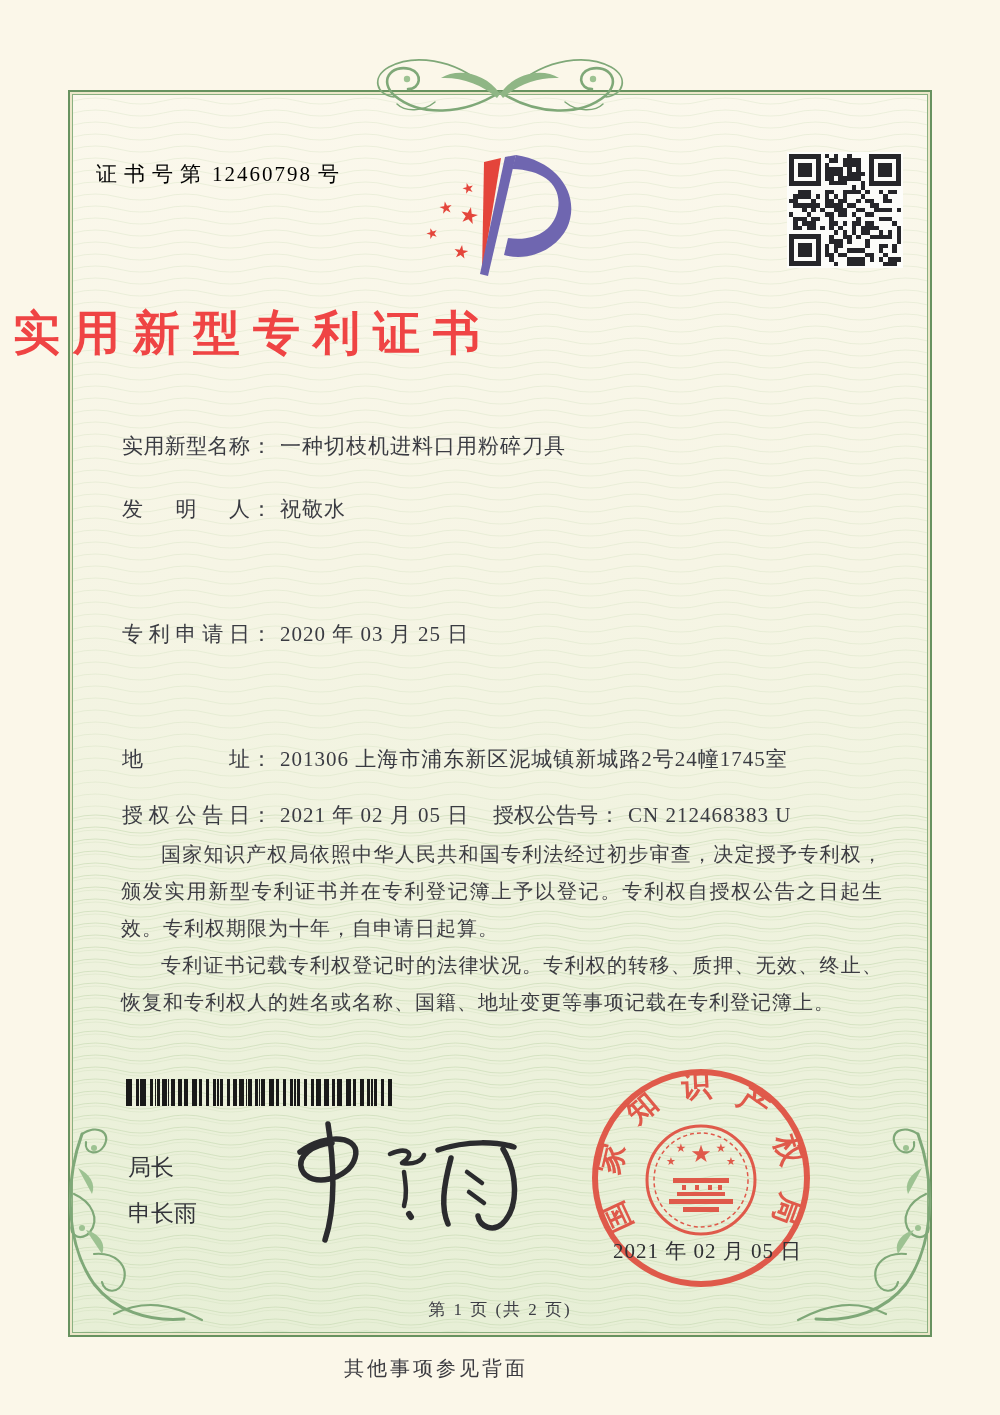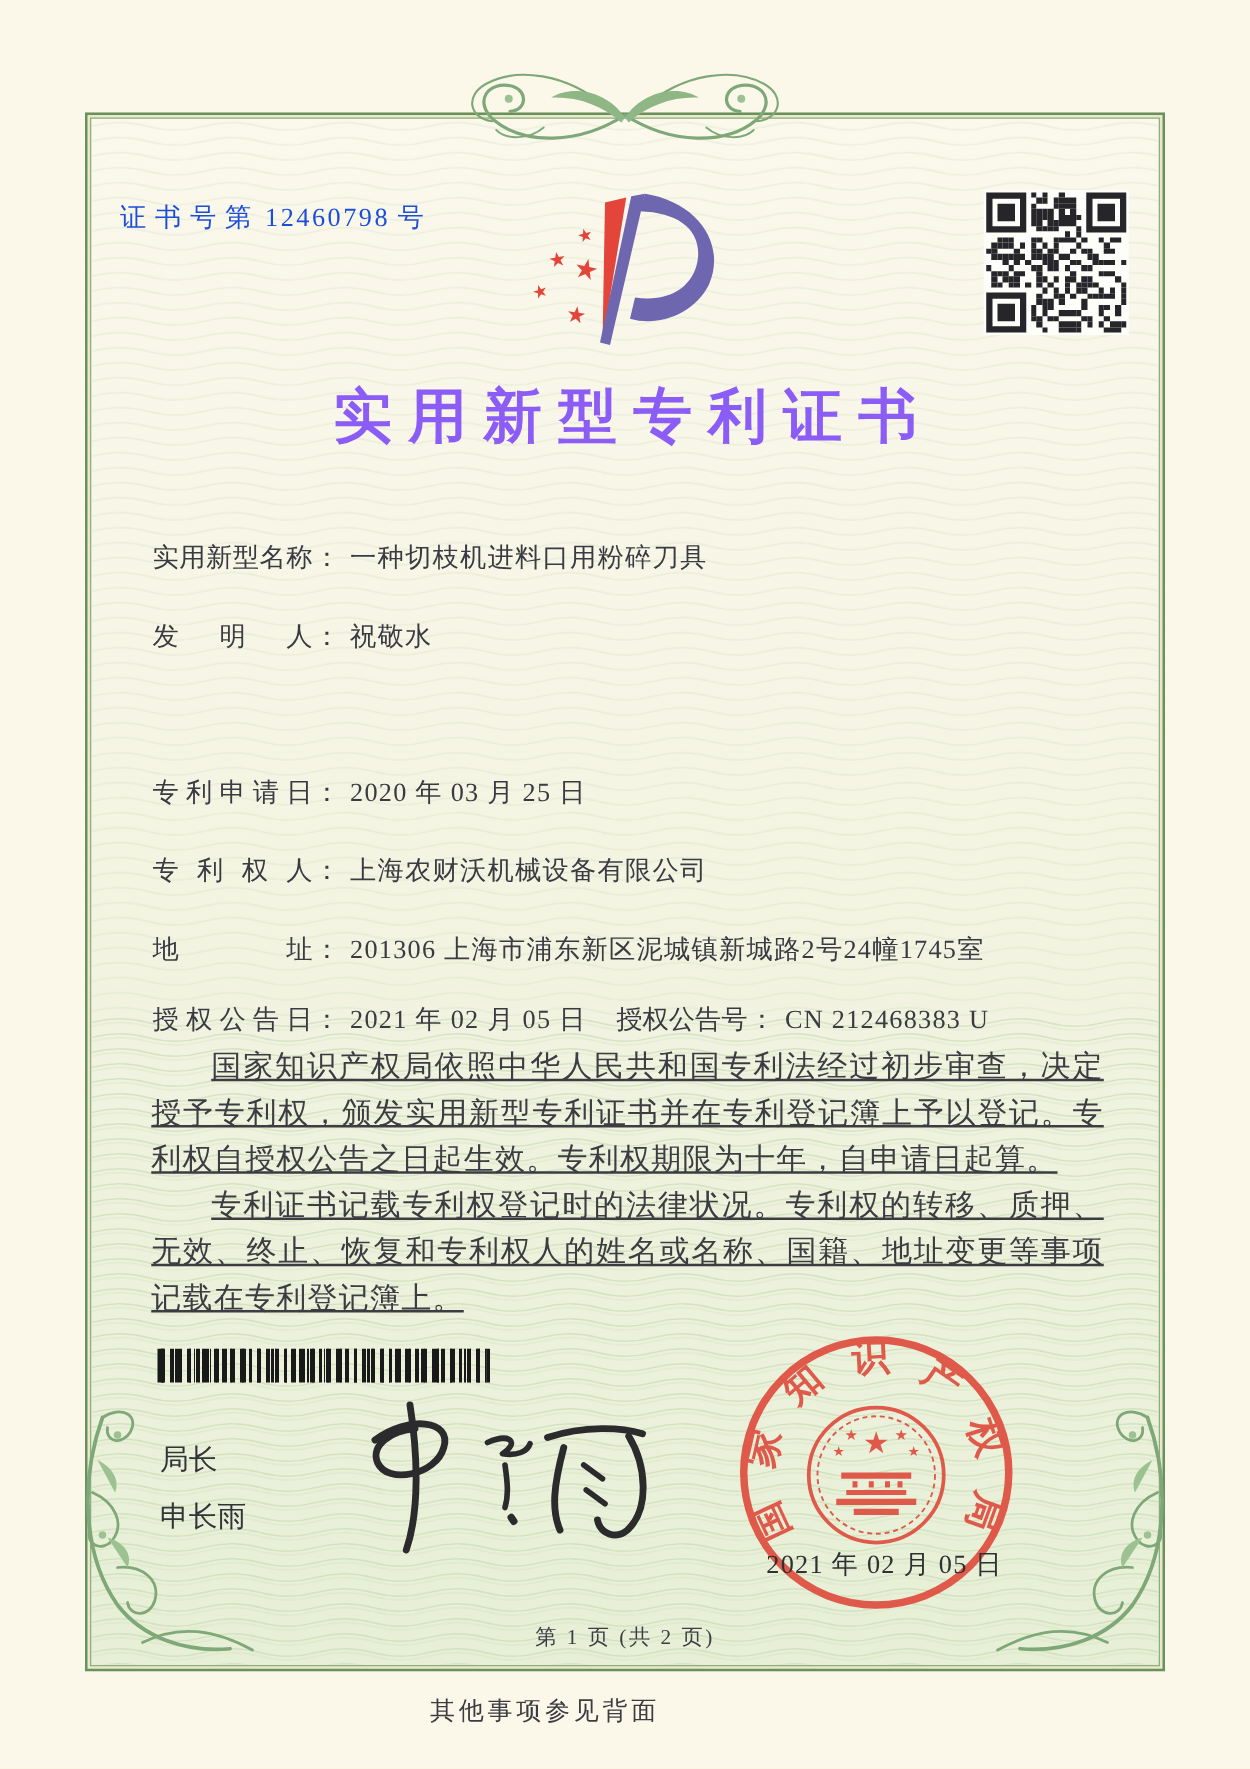--- a/index.html
+++ b/index.html
@@ -12,49 +12,49 @@
   .frame-inner{position:absolute;left:2px;top:2px;right:2px;bottom:2px;
          border:1px solid #8ab080;
          background:linear-gradient(180deg,#fbf8ec 0%,#f6f5e5 38%,#eef2dd 70%,#e7efd6 100%);}
   .waves{position:absolute;left:0;top:0;width:100%;height:100%;}
   .waves.dim{opacity:.28;}
   .waves.strong{top:58%;height:42%;opacity:.6;}
 
   .ornament{position:absolute;z-index:2;}
 
   
-  .cert-no{position:absolute;left:96px;top:160px;z-index:3;font-size:21px;color:#1d4ed8;white-space:nowrap;}
+  .cert-no{position:absolute;left:96px;top:160px;z-index:3;font-size:21px;color:#000000;white-space:nowrap;}
   .cert-no .pfx{letter-spacing:7px;}
   .cert-no .num{letter-spacing:2px;margin-left:4px;}
   .cert-no .sfx{margin-left:6px;}
 
   .logo{position:absolute;left:418px;top:142px;z-index:3;}
 
   .qr{position:absolute;left:787px;top:152px;width:116px;height:116px;z-index:3;background:#fdfdfa;}
   .qr .modules{position:absolute;left:2px;top:2px;right:2px;bottom:2px;
        display:grid;grid-template-columns:repeat(25,1fr);grid-template-rows:repeat(25,1fr);}
   .qr .modules i{display:block;}
   .qr .modules i.on{background:#26262a;}
   .finder{position:absolute;width:22px;height:22px;border:5px solid #26262a;background:#fdfdfa;}
   .finder::after{content:'';position:absolute;left:4px;top:4px;width:14px;height:14px;background:#26262a;}
   .finder.tl{left:2px;top:2px;} .finder.tr{right:2px;top:2px;} .finder.bl{left:2px;bottom:2px;}
 
-  .title{position:absolute;left:0;top:302px;width:1000px;z-index:3;text-align:center;
-         font-size:47px;font-weight:700;letter-spacing:13px;text-indent:13px;color:#8b5cf6;}
+  .title{position:absolute;left:0;top:302px;width:1000px;z-index:3;
+         font-size:47px;font-weight:700;letter-spacing:13px;text-indent:13px;color:#ef4444;}
 
   
   .row{position:absolute;left:122px;z-index:3;font-size:21px;color:#3a3b42;white-space:nowrap;}
   .flabel{display:inline-block;width:128px;text-align:justify;text-align-last:justify;}
   .colon{display:inline-block;margin:0 8px 0 1px;}
   .fvalue{letter-spacing:1px;}
   .grant2{position:absolute;left:371px;top:0;}
 
   
   .legal{position:absolute;left:121px;top:836px;width:762px;z-index:3;
-         font-size:24px;line-height:37px;color:#3c3c42;text-align:justify;text-decoration:underline;}
+         font-size:20px;line-height:37px;color:#3c3c42;text-align:justify;}
   .legal p{margin:0;text-indent:2em;letter-spacing:1px;}
 
   
   .barcode{position:absolute;left:126px;top:1079px;width:260px;height:27px;z-index:3;
       border-left:3px solid #191919;border-right:3px solid #191919;
       background-image:
         repeating-linear-gradient(90deg,#191919 0 3px,rgba(0,0,0,0) 3px 7px),
         repeating-linear-gradient(90deg,#191919 0 2px,rgba(0,0,0,0) 2px 11px),
         repeating-linear-gradient(90deg,#191919 0 1px,rgba(0,0,0,0) 1px 13px);}
 
@@ -791,23 +791,20 @@
   <div class="title">实用新型专利证书</div>
 
   <div class="row" style="top:432px">
     <span class="flabel">实用新型名称</span><span class="colon">：</span><span class="fvalue">一种切枝机进料口用粉碎刀具</span>
   </div>
   <div class="row" style="top:495px">
     <span class="flabel">发明人</span><span class="colon">：</span><span class="fvalue">祝敬水</span>
   </div>
   <div class="row" style="top:620px">
     <span class="flabel">专利申请日</span><span class="colon">：</span><span class="fvalue">2020 年 03 月 25 日</span>
-  </div>
-  <div class="row" style="top:682px">
-    <span class="flabel">专利权人</span><span class="colon">：</span><span class="fvalue">上海农财沃机械设备有限公司</span>
   </div>
   <div class="row" style="top:745px">
     <span class="flabel">地址</span><span class="colon">：</span><span class="fvalue">201306 上海市浦东新区泥城镇新城路2号24幢1745室</span>
   </div>
   <div class="row" style="top:801px">
     <span class="flabel">授权公告日</span><span class="colon">：</span><span class="fvalue">2021 年 02 月 05 日</span>
     <span class="grant2">
       <span>授权公告号</span><span class="colon">：</span><span class="fvalue">CN 212468383 U</span>
     </span>
   </div>

